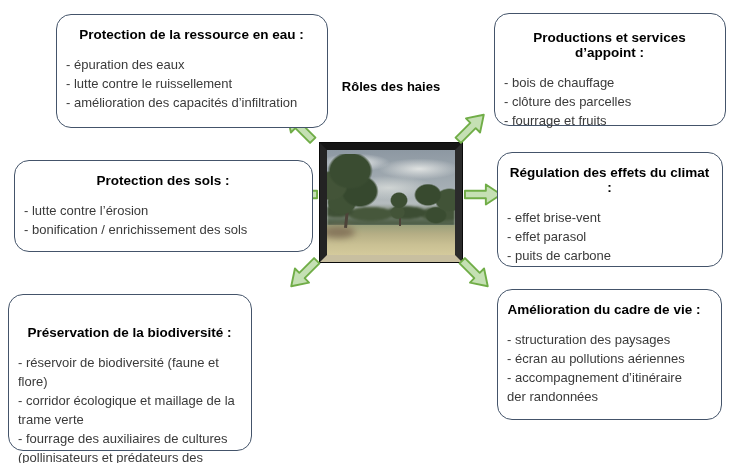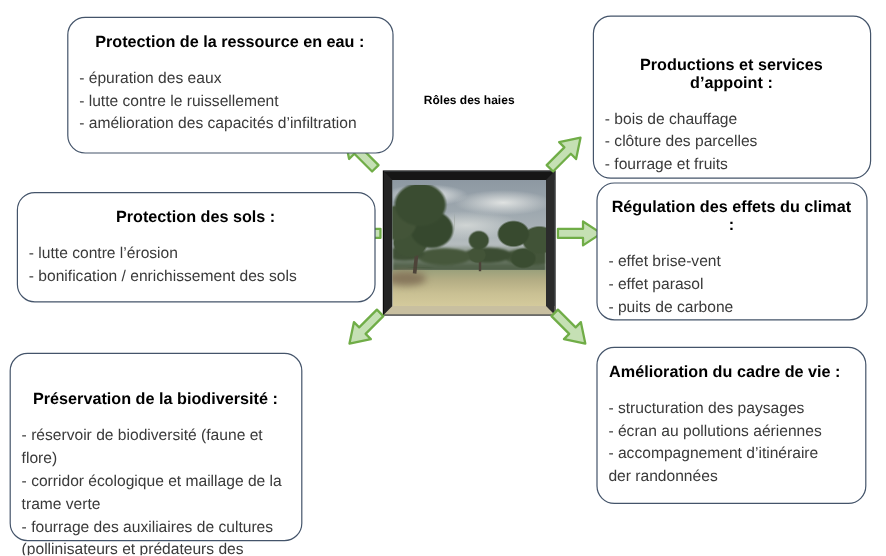--- a/index.html
+++ b/index.html
@@ -12,29 +12,29 @@
     position:absolute;box-sizing:border-box;background:#fff;
     border:1.4px solid #44546A;border-radius:15px;
     padding:12px 10px 8px 9px;
   }
   .box-title{
     font-weight:bold;font-size:13.5px;color:#000;text-align:center;
     margin-bottom:13px;
   }
   .box-item{font-size:13px;line-height:19px;color:#3a3a3a;}
   .box-tl{left:12px;top:14px;width:272px;height:114px;margin-left:44px;}
-  .box-tr{left:494px;top:13px;width:232px;height:136px;padding-top:32px;}
+  .box-tr{left:494px;top:13px;width:232px;height:113px;padding-top:16px;}
   .box-ml{left:14px;top:160px;width:299px;height:92px;}
   .box-mr{left:497px;top:152px;width:226px;height:115px;}
   .box-bl{left:8px;top:294px;width:244px;height:157px;padding-top:30px;}
   .box-br{left:497px;top:289px;width:225px;height:131px;padding-right:20px;}
   
   .diagram-title{
     position:absolute;left:308px;top:79px;width:166px;text-align:center;
-    font-weight:bold;font-size:10px;color:#000;
+    font-weight:bold;font-size:13px;color:#000;
   }
   
   .arrow{position:absolute;width:38px;height:23px;}
   .arrow svg{display:block;width:100%;height:100%;overflow:visible;}
   .arrow path{fill:#C5E0B4;stroke:#70AD47;stroke-width:2;stroke-linejoin:round;}
   .arrow-up-left{left:281px;top:116px;transform:rotate(-135deg);}
   .arrow-up-right{left:452px;top:116px;transform:rotate(-45deg);}
   .arrow-left{left:280px;top:183px;transform:rotate(180deg);}
   .arrow-right{left:464px;top:183px;}
   .arrow-down-left{left:285px;top:262px;transform:rotate(135deg);}

